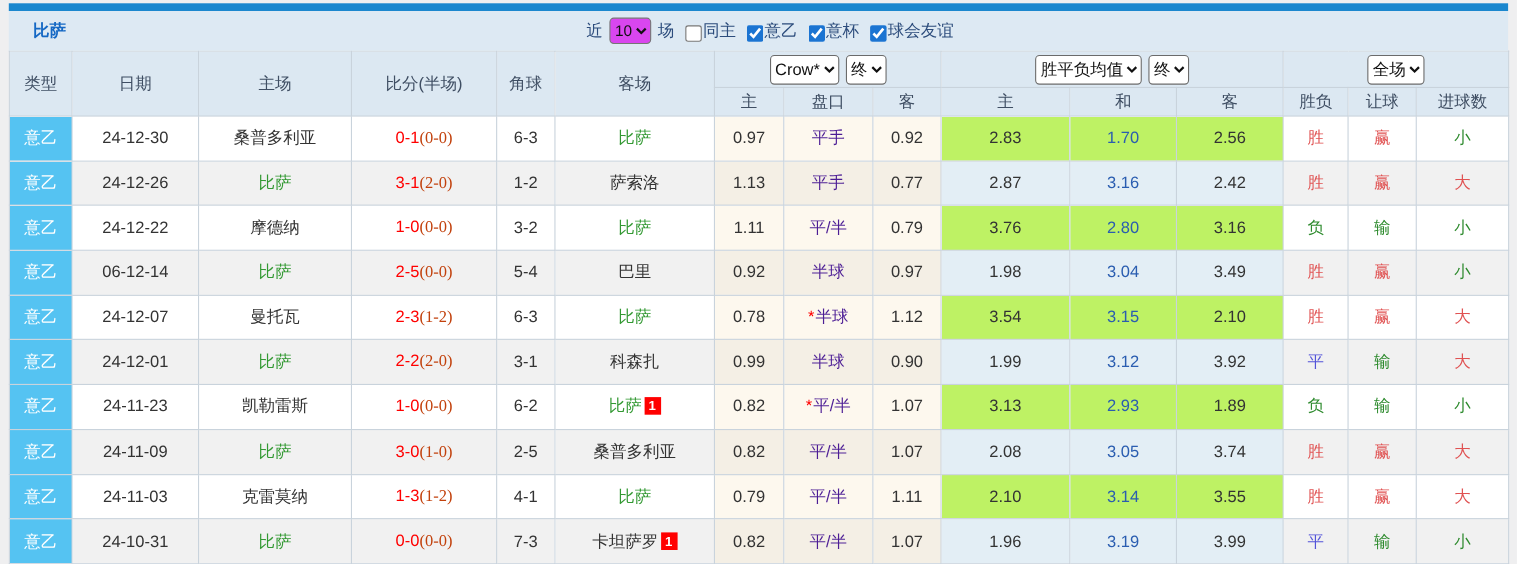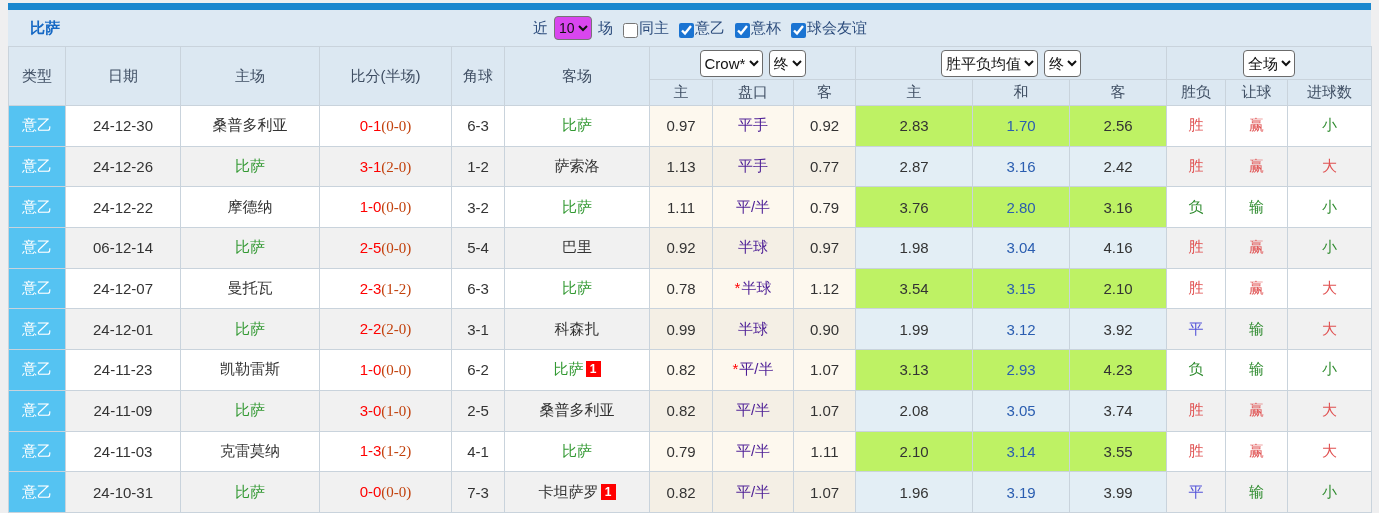--- a/index.html
+++ b/index.html
@@ -226,21 +226,21 @@
     <td class="col-plain">06-12-14</td>
     <td class="col-plain team focus">比萨</td>
     <td class="col-plain"><span class="score-main">2-5</span><span class="score-half">(0-0)</span></td>
     <td class="col-plain">5-4</td>
     <td class="col-plain team">巴里</td>
     <td class="col-odds">0.92</td>
     <td class="col-odds"><span class="hcp">半球</span></td>
     <td class="col-odds">0.97</td>
     <td class="col-avg">1.98</td>
     <td class="col-avg avg-draw">3.04</td>
-    <td class="col-avg">4.16</td>
+    <td class="col-avg">3.49</td>
     <td class="col-res c-red">胜</td>
     <td class="col-res c-red">赢</td>
     <td class="col-res c-green">小</td>
   </tr>
         <tr>
     <td class="col-type">意乙</td>
     <td class="col-plain">24-12-07</td>
     <td class="col-plain team">曼托瓦</td>
     <td class="col-plain"><span class="score-main">2-3</span><span class="score-half">(1-2)</span></td>
     <td class="col-plain">6-3</td>
@@ -277,21 +277,21 @@
     <td class="col-plain">24-11-23</td>
     <td class="col-plain team">凯勒雷斯</td>
     <td class="col-plain"><span class="score-main">1-0</span><span class="score-half">(0-0)</span></td>
     <td class="col-plain">6-2</td>
     <td class="col-plain team focus">比萨<span class="red-badge">1</span></td>
     <td class="col-odds">0.82</td>
     <td class="col-odds"><span class="star">*</span><span class="hcp">平/半</span></td>
     <td class="col-odds">1.07</td>
     <td class="col-avg">3.13</td>
     <td class="col-avg avg-draw">2.93</td>
-    <td class="col-avg">4.23</td>
+    <td class="col-avg">1.89</td>
     <td class="col-res c-green">负</td>
     <td class="col-res c-green">输</td>
     <td class="col-res c-green">小</td>
   </tr>
         <tr>
     <td class="col-type">意乙</td>
     <td class="col-plain">24-11-09</td>
     <td class="col-plain team focus">比萨</td>
     <td class="col-plain"><span class="score-main">3-0</span><span class="score-half">(1-0)</span></td>
     <td class="col-plain">2-5</td>

